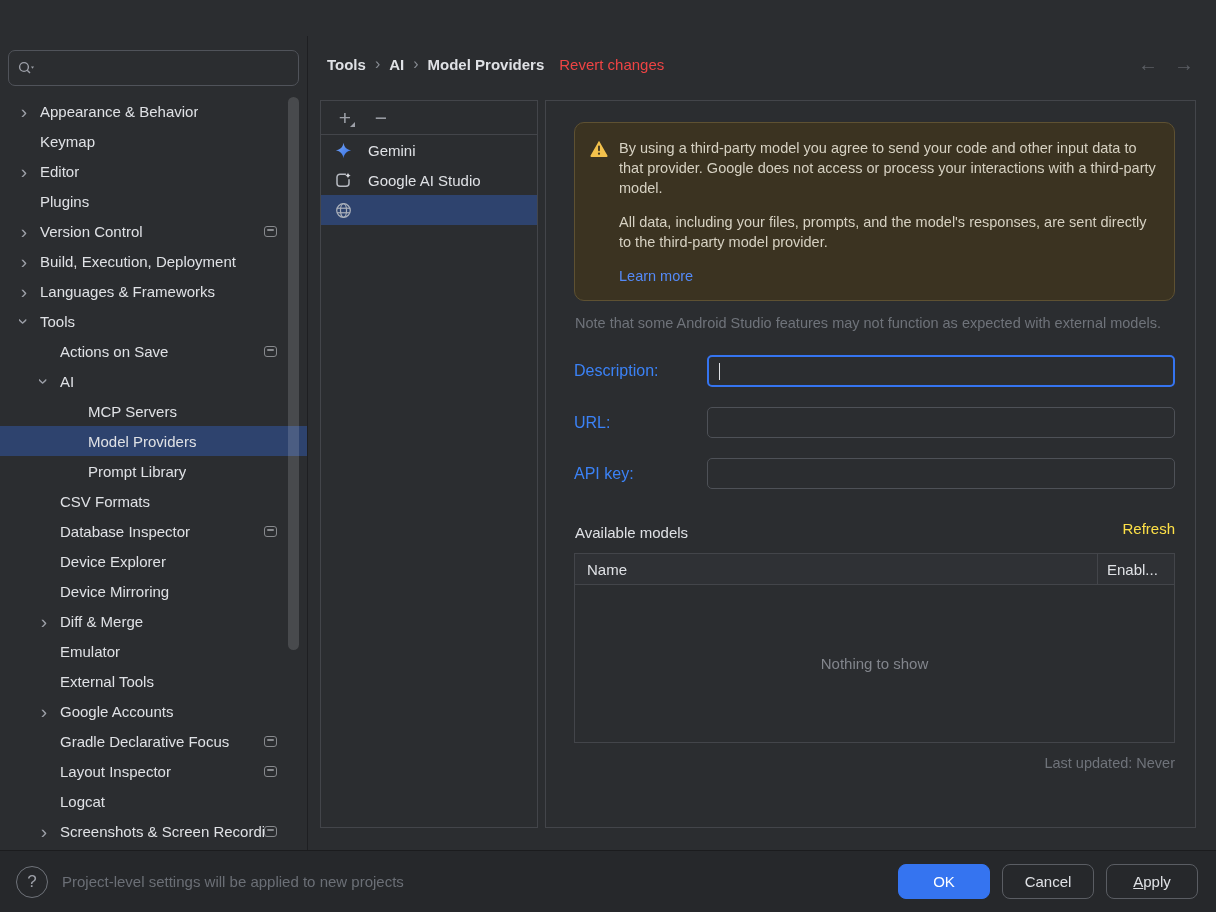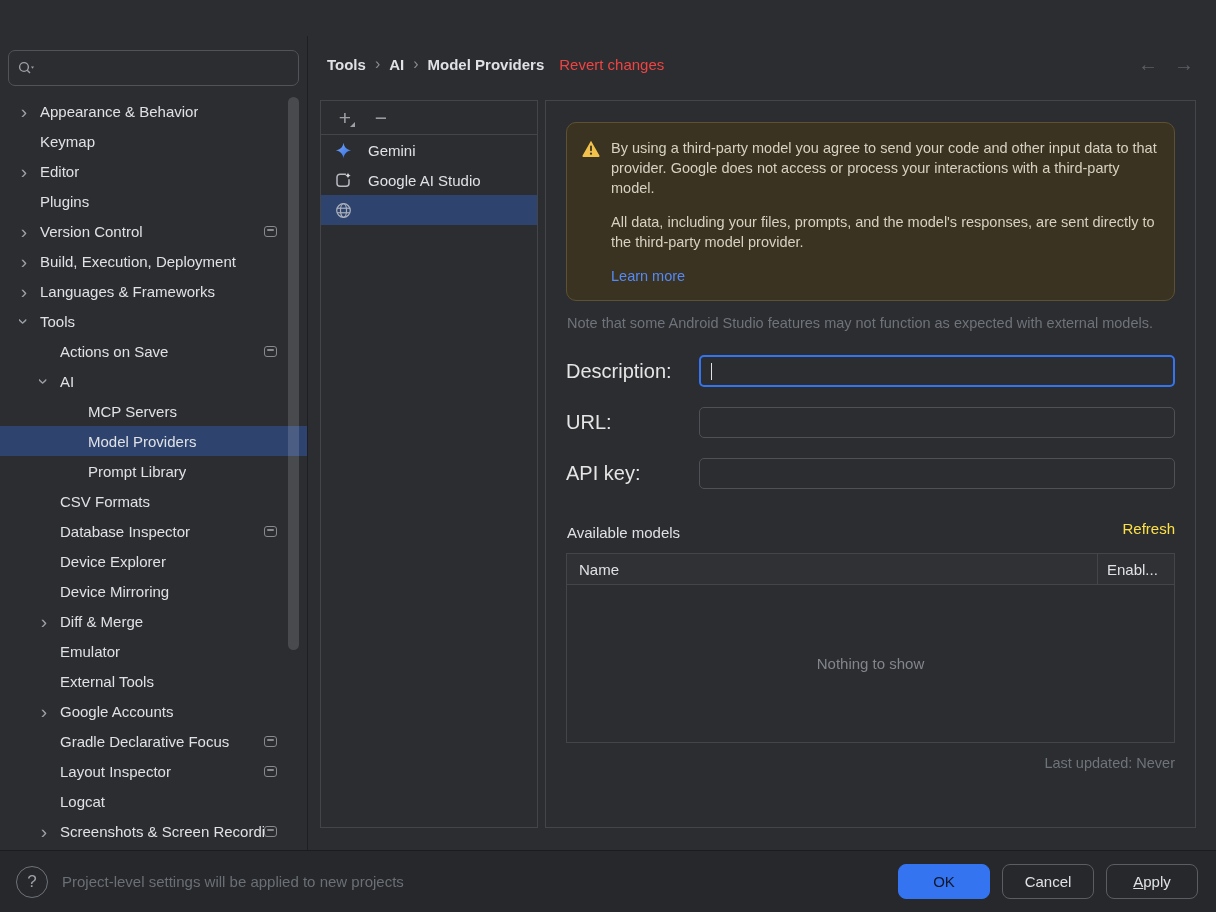--- a/index.html
+++ b/index.html
@@ -49,49 +49,49 @@
   
   .providers-panel{ width:218px; flex:0 0 218px; border:1px solid #43454a; display:flex; flex-direction:column; background:#2b2d30; }
   .prov-toolbar{ height:34px; border-bottom:1px solid #43454a; display:flex; align-items:center; padding-left:13px; gap:14px; color:#9da0a8; }
   .tb-btn{ font-size:21px; line-height:1; cursor:pointer; position:relative; width:22px; text-align:center; }
   .tb-btn .corner{ position:absolute; right:1px; bottom:1px; width:0; height:0; border-left:5px solid transparent; border-bottom:5px solid #9da0a8; }
   .prov-row{ height:30px; display:flex; align-items:center; padding-left:13px; gap:16px; font-size:15px; cursor:pointer; }
   .prov-row.selected{ background:#2e436e; }
   .prov-ico{ width:18px; height:18px; display:flex; align-items:center; justify-content:center; flex:0 0 18px; }
 
   
-  .detail-panel{ flex:1; border:1px solid #43454a; background:#2b2d30; padding:21px 20px 14px 20px; display:flex; flex-direction:column; min-width:0; overflow:hidden; }
+  .detail-panel{ flex:1; border:1px solid #43454a; background:#2b2d30; padding:21px 20px 14px 28px; display:flex; flex-direction:column; min-width:0; overflow:hidden; }
   .warnbox{ background:#3b3321; border:1px solid #5e5132; border-radius:10px; padding:15px 16px 14px 15px; display:flex; gap:11px; }
   .warn-ico{ flex:0 0 18px; padding-top:2px; }
   .warn-text{ font-size:14.5px; line-height:20px; color:#d6d1c2; }
   .warn-text p{ margin:0 0 14px 0; }
   .warn-link{ color:#548af7; cursor:pointer; display:inline-block; }
   .note{ color:#6f737a; font-size:14.5px; margin:14px 0 24px 1px; }
   .field-row{ display:flex; align-items:center; margin-bottom:20px; }
-  .field-label{ width:133px; flex:0 0 133px; font-size:20px; color:#e5e5e5; }
+  .field-label{ width:133px; flex:0 0 133px; font-size:16px; color:#3b82f6; }
   .field-input{ flex:1; height:31px; background:transparent; border:1px solid #4e5157; border-radius:5px; color:#dfe1e5; font-size:15px; padding:0 8px; position:relative; display:flex; align-items:center; }
   .field-input.focused{ border:2px solid #3574f0; height:32px; }
   .caret{ width:1px; height:17px; background:#dfe1e5; margin-left:2px; }
   .models-head{ display:flex; align-items:center; margin:7px 0 12px 1px; }
   .models-title{ font-size:15px; color:#dfe1e5;margin-top:8px; }
   .refresh-btn{ margin-left:auto; color:#fde047; font-size:15px; }
   .models-table{ border:1px solid #43454a; height:190px; display:flex; flex-direction:column; }
   .mt-header{ height:31px; background:#2f3135; border-bottom:1px solid #43454a; display:flex; font-size:15px; color:#dfe1e5; }
   .mt-col-name{ flex:1; display:flex; align-items:center; padding-left:12px; }
   .mt-col-enabled{ width:77px; flex:0 0 77px; border-left:1px solid #43454a; display:flex; align-items:center; padding-left:9px; }
   .mt-body{ flex:1; display:flex; align-items:center; justify-content:center; color:#82858c; font-size:15px; }
   .last-updated{ text-align:right; color:#6f737a; font-size:14.5px; margin-top:12px; }
 
   
   .footer{ position:absolute; left:0; right:0; bottom:0; height:62px; background:#26282b; border-top:1px solid #1b1c1e; display:flex; align-items:center; padding:0 18px 0 16px; }
   .help-btn{ width:32px; height:32px; border-radius:50%; border:1.5px solid #6f737a; color:#9da0a8; display:flex; align-items:center; justify-content:center; font-size:17px; background:transparent; cursor:pointer; }
   .footer-hint{ margin-left:14px; color:#6b6f76; font-size:15px; }
   .footer-btns{ margin-left:auto; display:flex; gap:12px; }
   .btn{ min-width:92px; height:35px; border-radius:8px; font-size:15px; font-family:inherit; cursor:pointer; padding:0 18px; }
-  .btn.primary{ background:#3574f0; border:1px solid #3574f0; color:#0f172a; }
+  .btn.primary{ background:#3574f0; border:1px solid #3574f0; color:#ffffff; }
   .btn.secondary{ background:transparent; border:1px solid #5a5d63; color:#dfe1e5; }
   .btn.mnemonic::first-letter{ text-decoration:underline; }
 </style>
 </head>
 <body>
 
 <div class="window">
 
 
   <div class="bodyrow">

